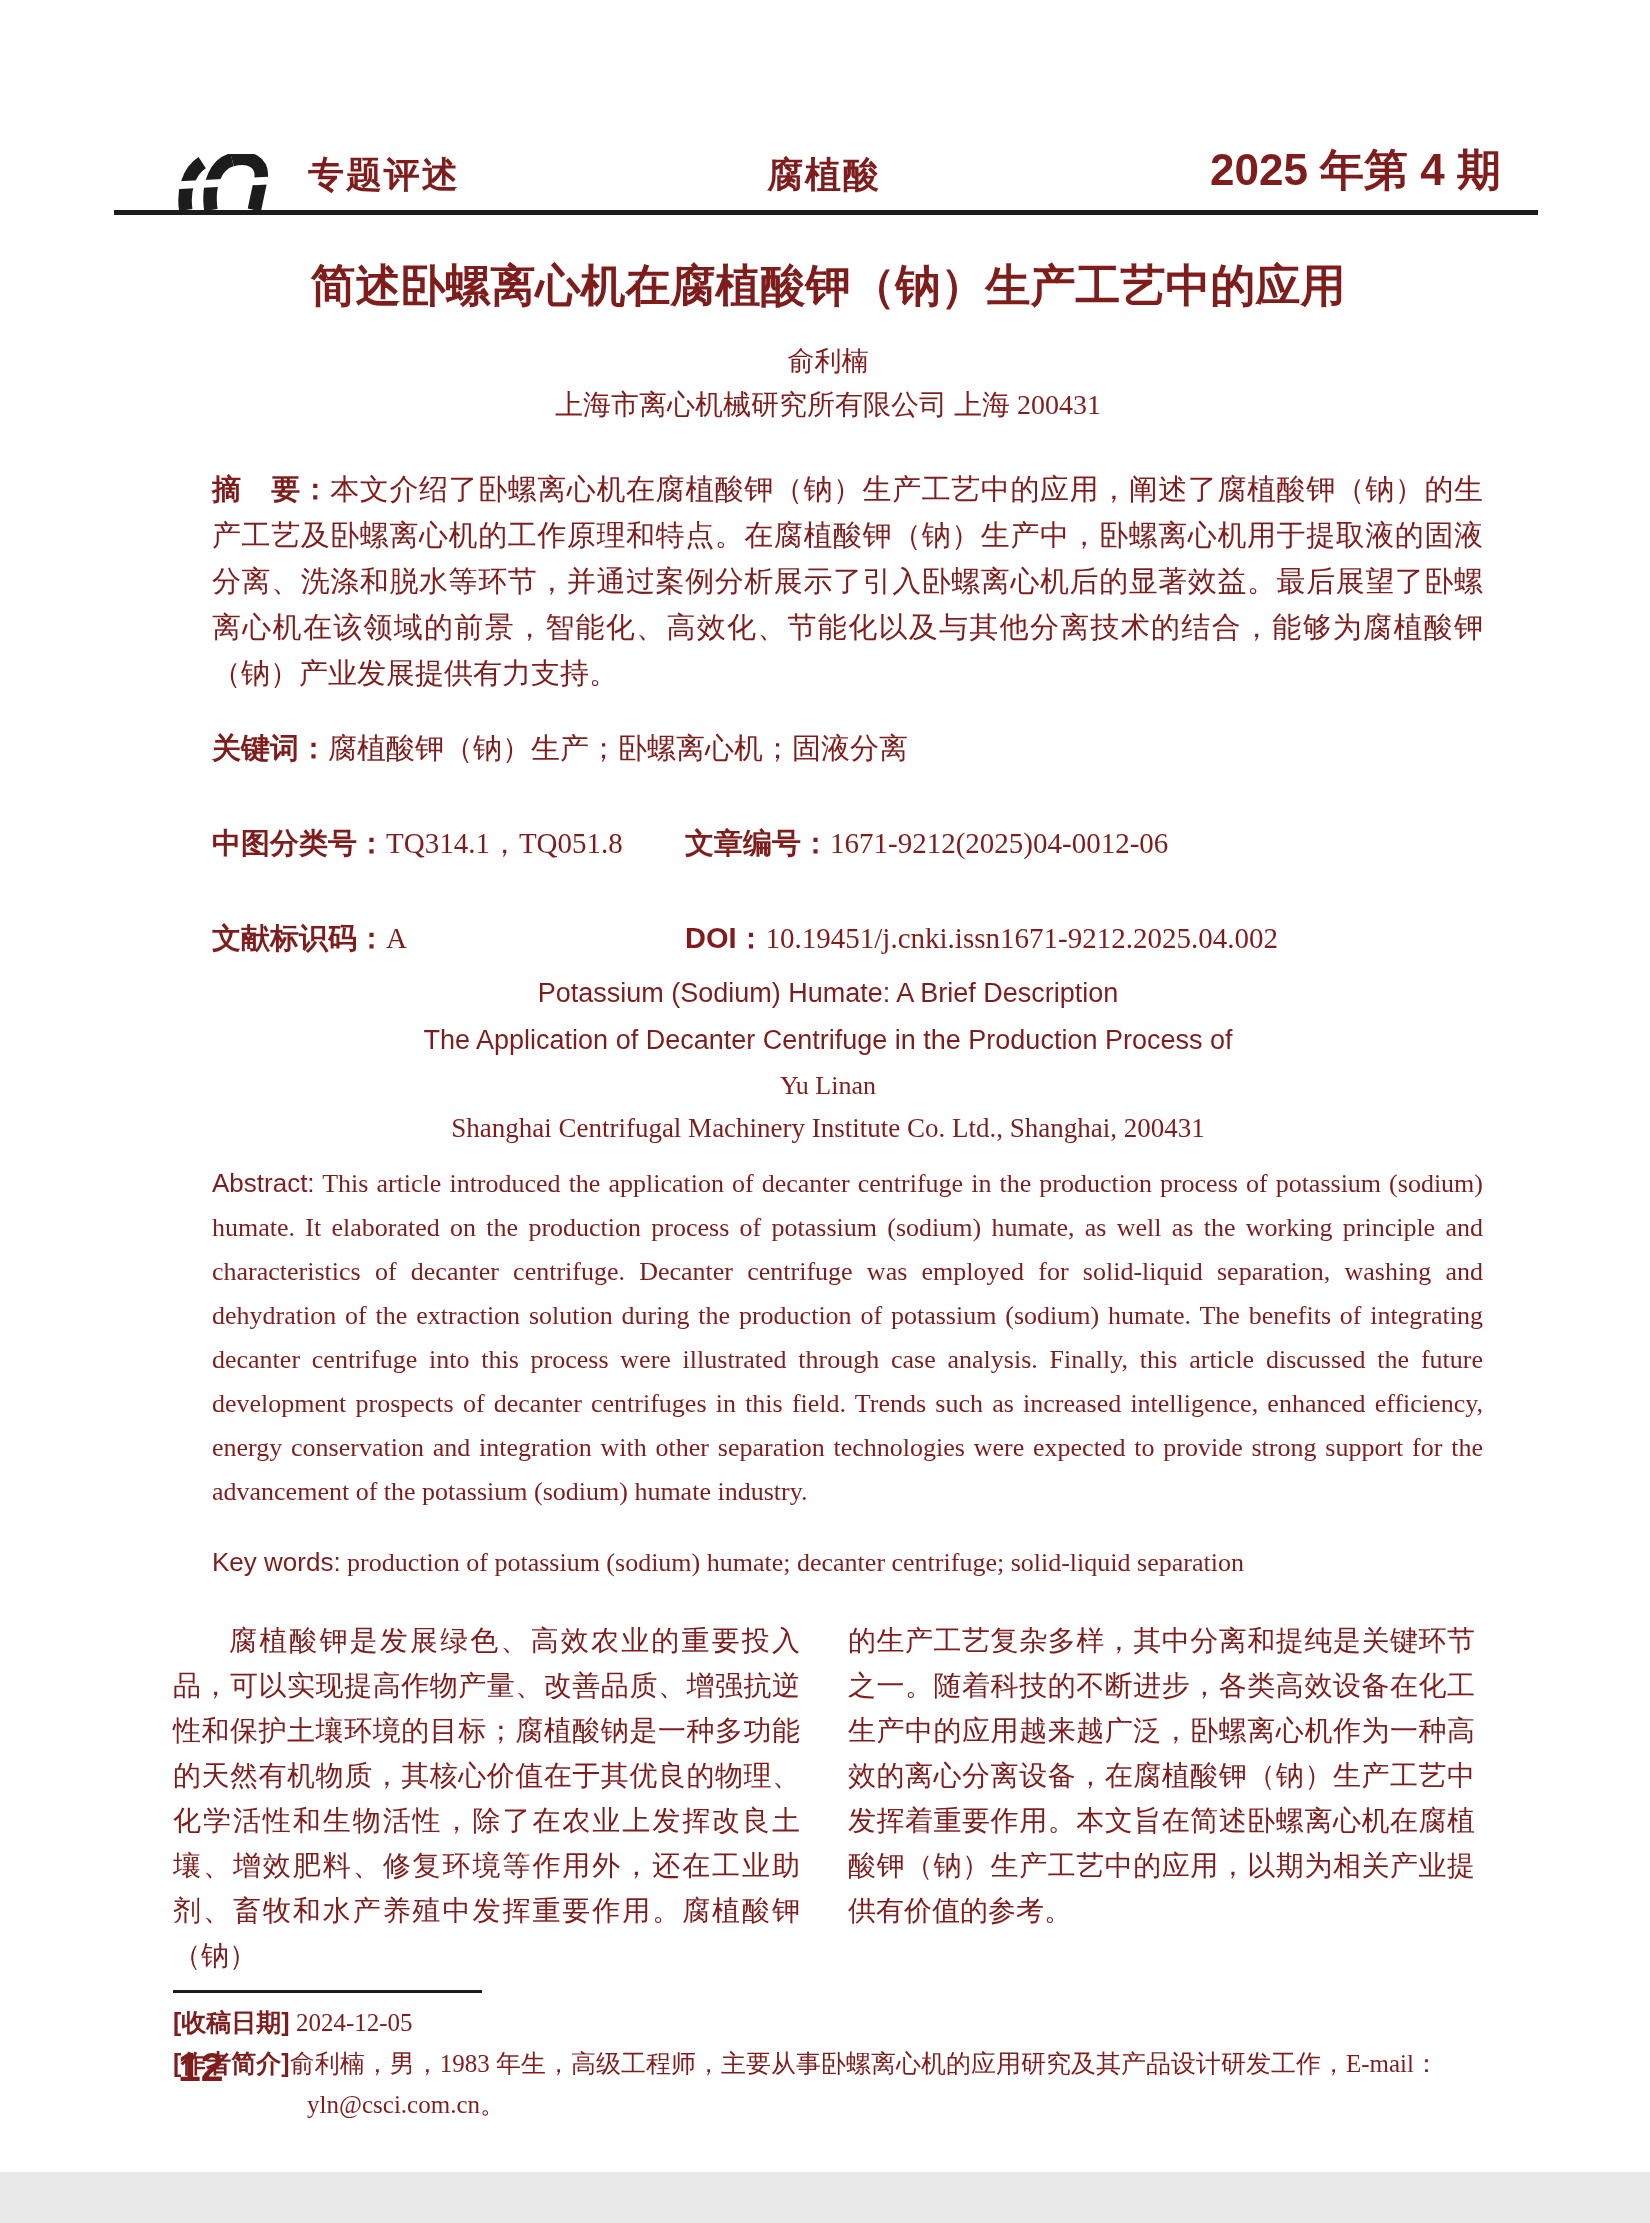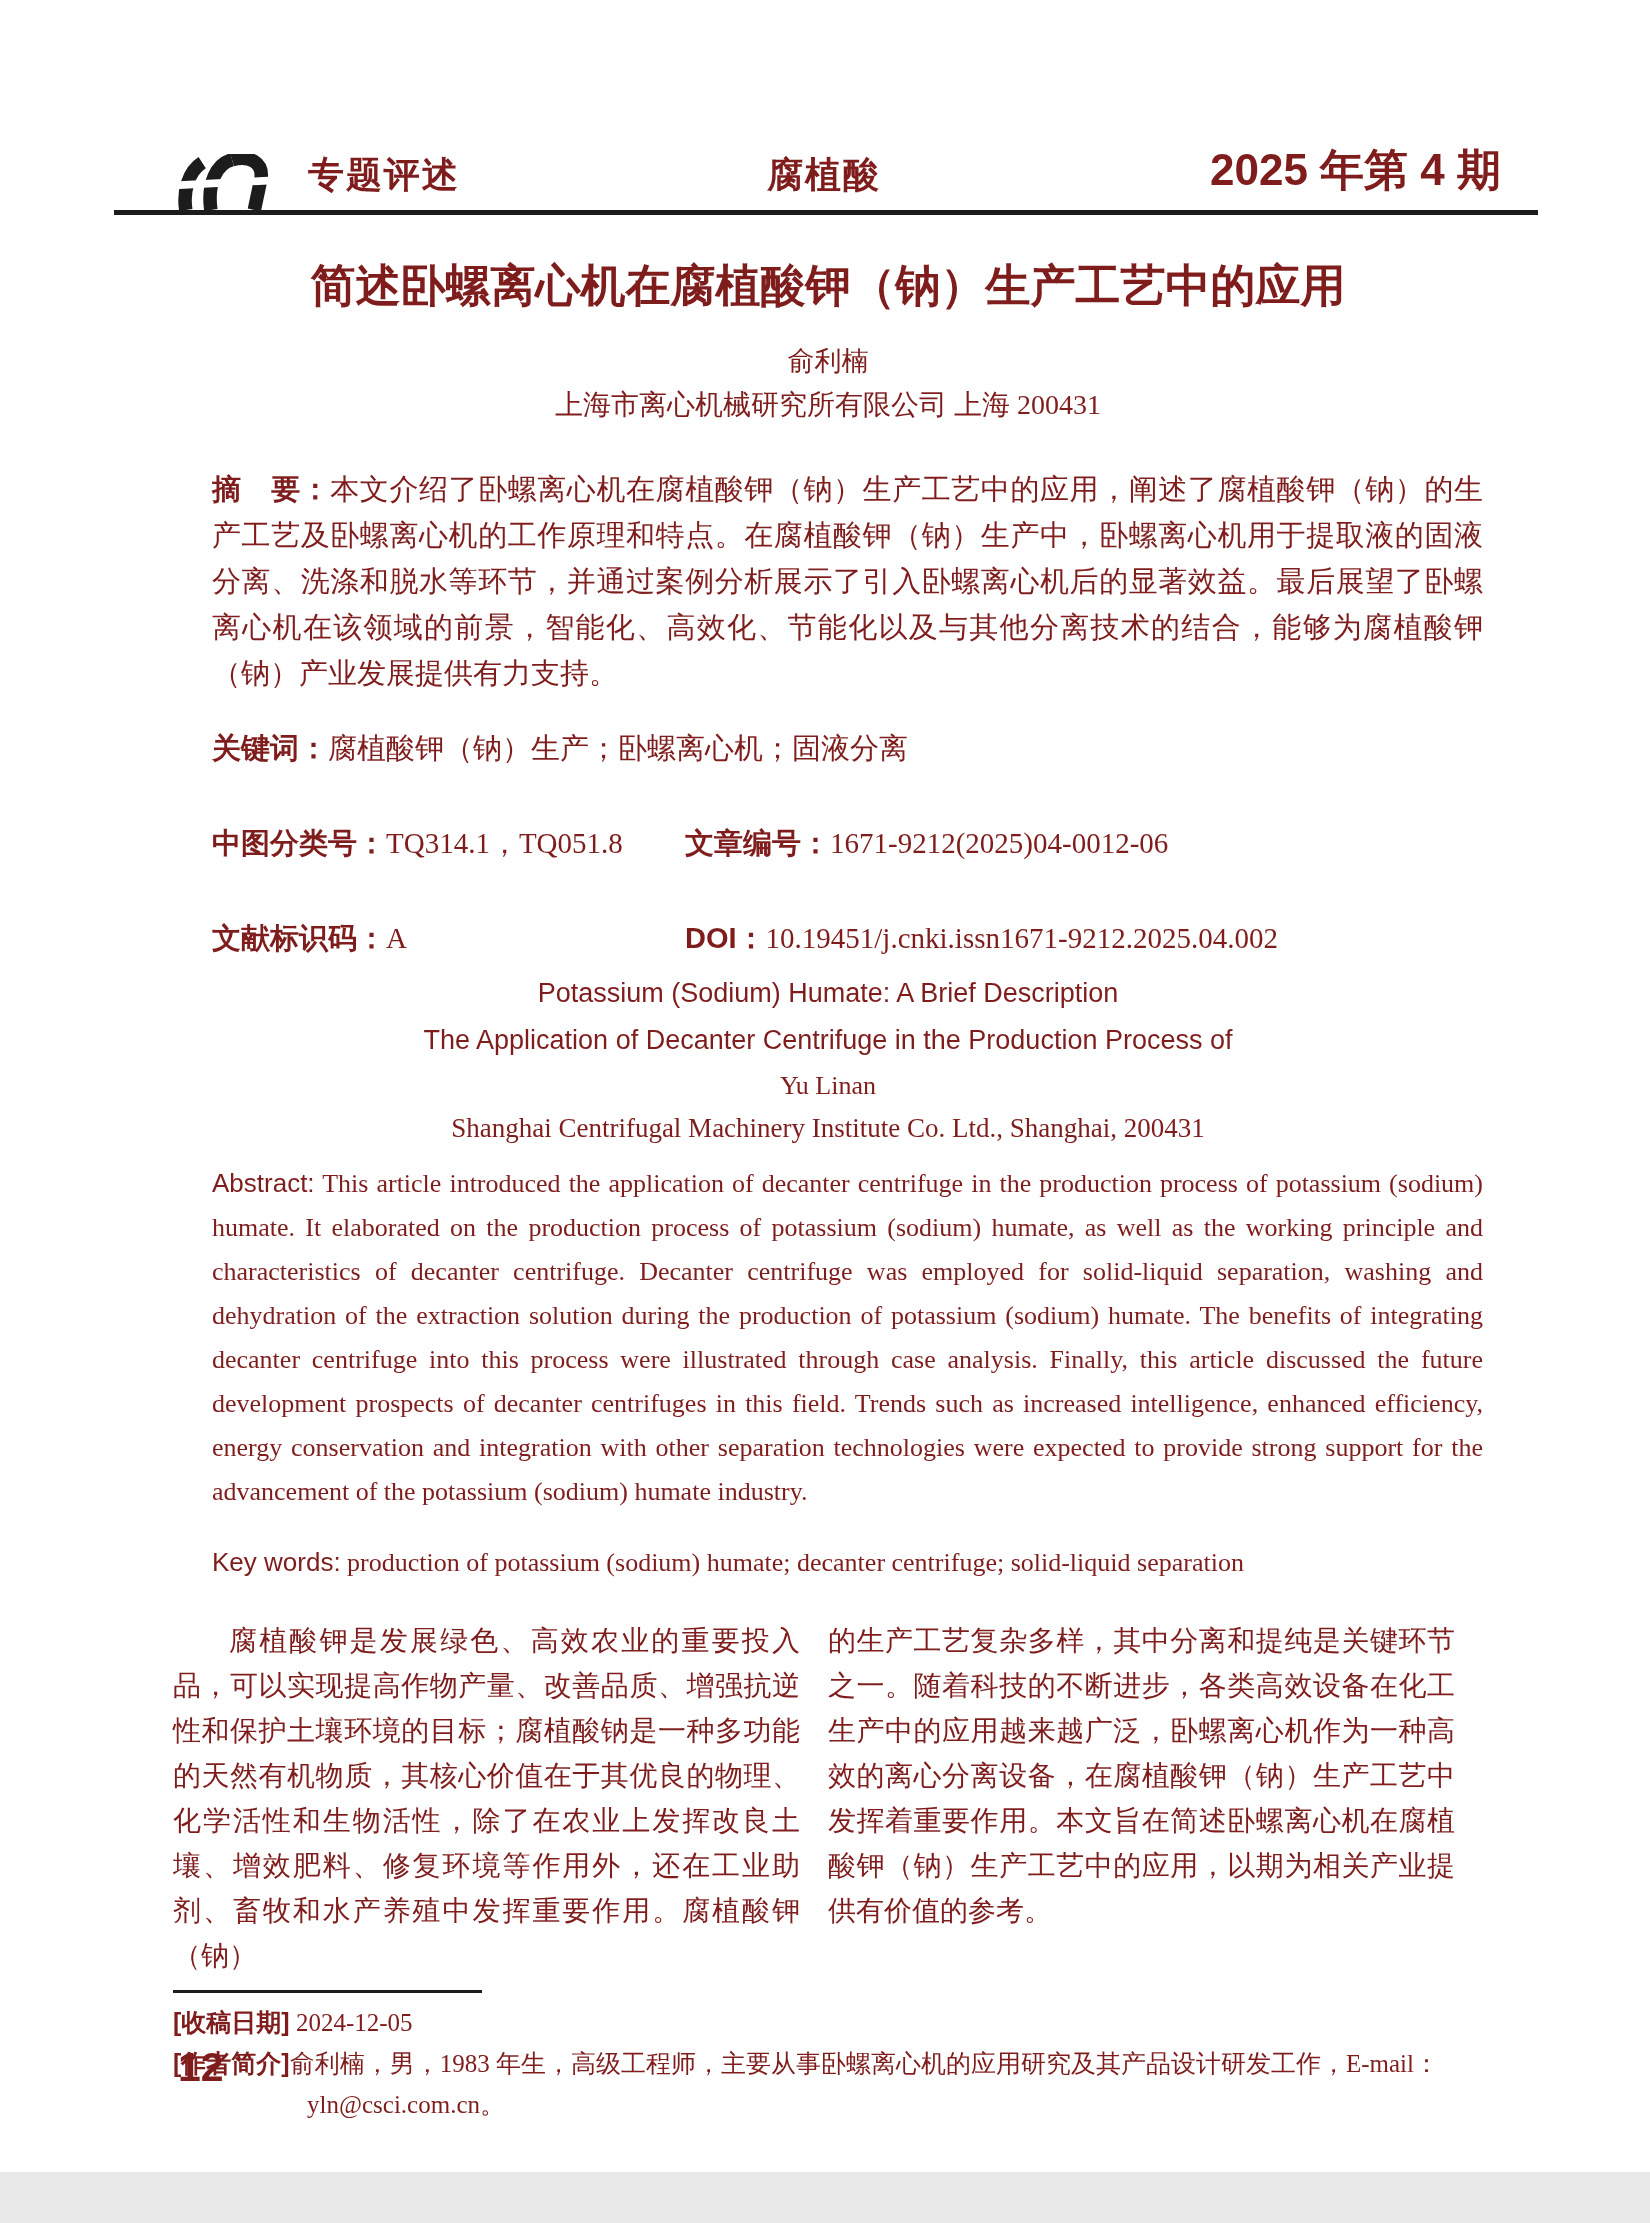--- a/index.html
+++ b/index.html
@@ -62,21 +62,21 @@
   }
   .en-author { text-align:center; font-size:26px; line-height:43px; }
   .en-affil  { text-align:center; font-size:27px; line-height:43px; }
 
   .en-abstract {
     margin:11.6px 0 0 39px; font-size:26px; line-height:44px; text-align:justify;
   }
   .en-lbl { font-family:"Liberation Sans","DejaVu Sans",sans-serif; }
   .en-keywords { margin-left:39px; font-size:26px; line-height:45px; }
 
-  .columns { display:flex; gap:28px; margin-top:33px; }
+  .columns { display:flex; gap:48px; margin-top:33px; }
   .col { width:627px; font-size:28px; line-height:45px; text-align:justify; }
   .col-left p { margin:0; text-indent:2em; }
   .col-right p { margin:0; }
 
   
   .footnote { margin-top:11.6px; }
   .fn-rule { width:309px; height:2.9px; background:#1c1c1c; }
   .fn-line { margin-top:9.7px; font-size:25px; line-height:41px; }
   .fn-line + .fn-line { margin-top:0; }
   .fn-indent { padding-left:134px; }

